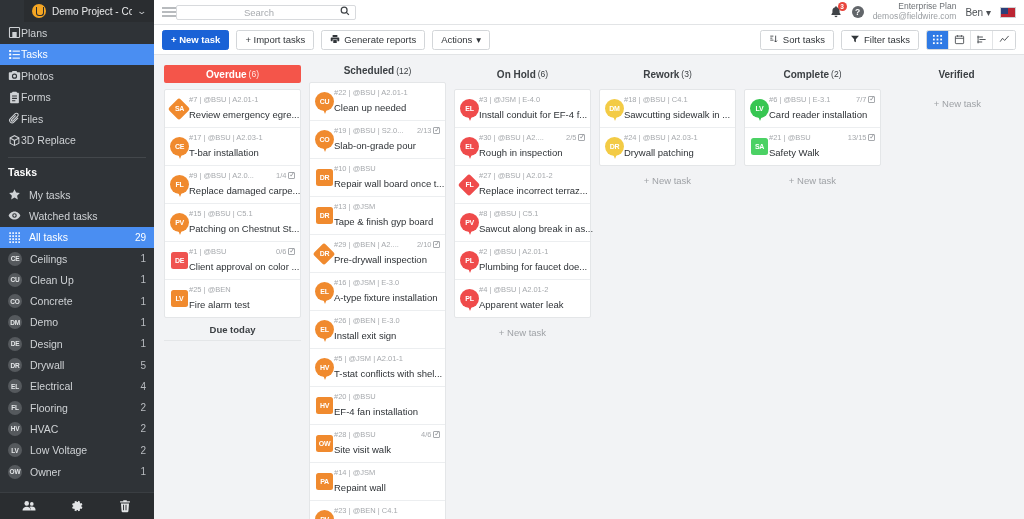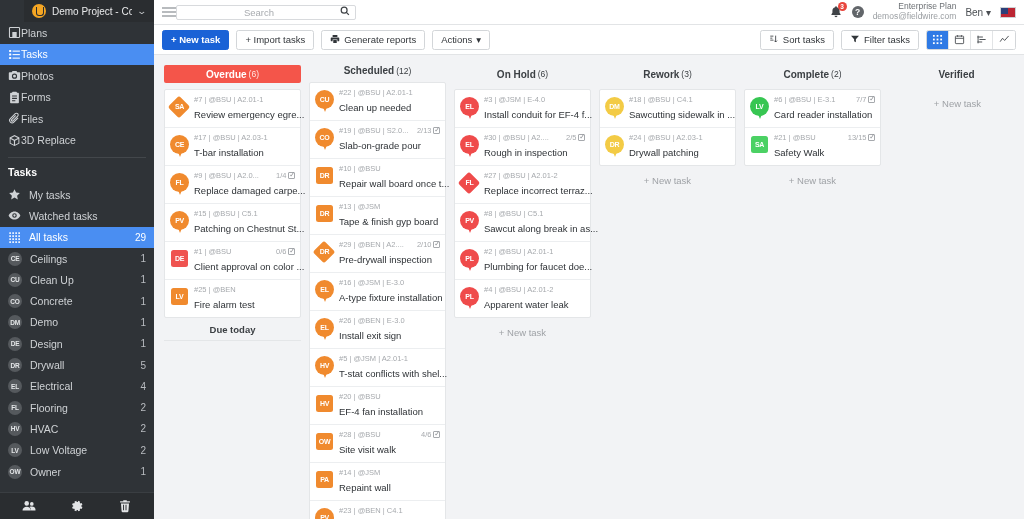--- a/index.html
+++ b/index.html
@@ -132,22 +132,22 @@
   .col-head {
     height: 18px; display: flex; align-items: center; justify-content: center;
     font-size: 10px; font-weight: bold; color: #3c4044; margin-bottom: 6px;
   }
   .col-head.overdue { background: #f4554a; color: #fff; border-radius: 2px; }
   .col-head .cnt { font-weight: normal; font-size: 8.5px; margin-left: 2px; }
   .col-head.overdue .cnt { color: #ffe3e0; }
 
   .card-stack { background: #fff; border: 1px solid #e4e6e8; border-radius: 2px; }
   .card {
-    display: flex; gap: 5px; padding: 4px 5px 5px 5px;
-    border-bottom: 1px solid #eceef0; align-items: center; cursor: pointer;
+    display: flex; padding: 4px 5px 5px 5px;
+    border-bottom: 1px solid #eceef0; align-items: flex-end; cursor: pointer;
     min-height: 29px;
   }
   .card:last-child { border-bottom: none; }
 
   .badge { width: 19px; flex: 0 0 19px; height: 23px; position: relative; margin-top: 1px; }
   .badge .glyph {
     position: absolute; left: 0; top: 0; width: 19px; height: 19px;
     display: flex; align-items: center; justify-content: center;
     font-size: 7px; font-weight: bold; color: #fff; letter-spacing: -0.3px;
   }

